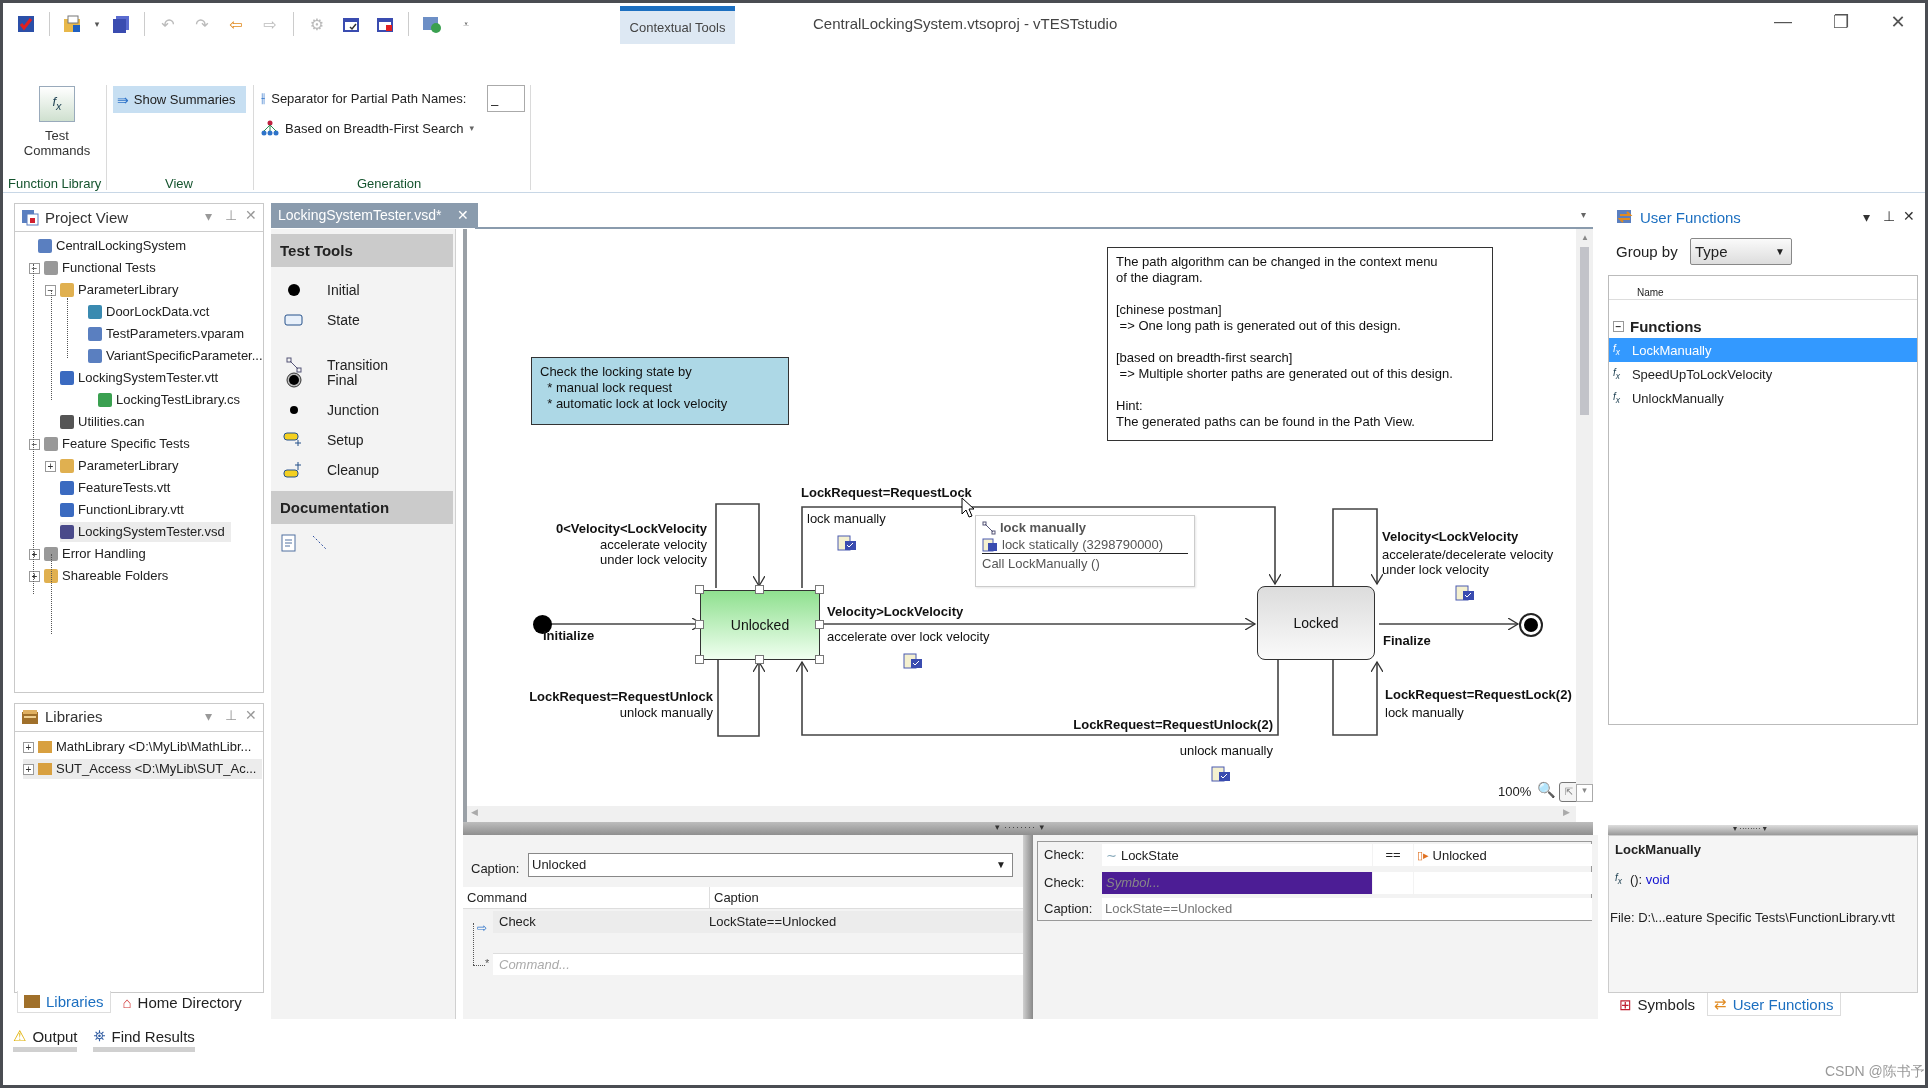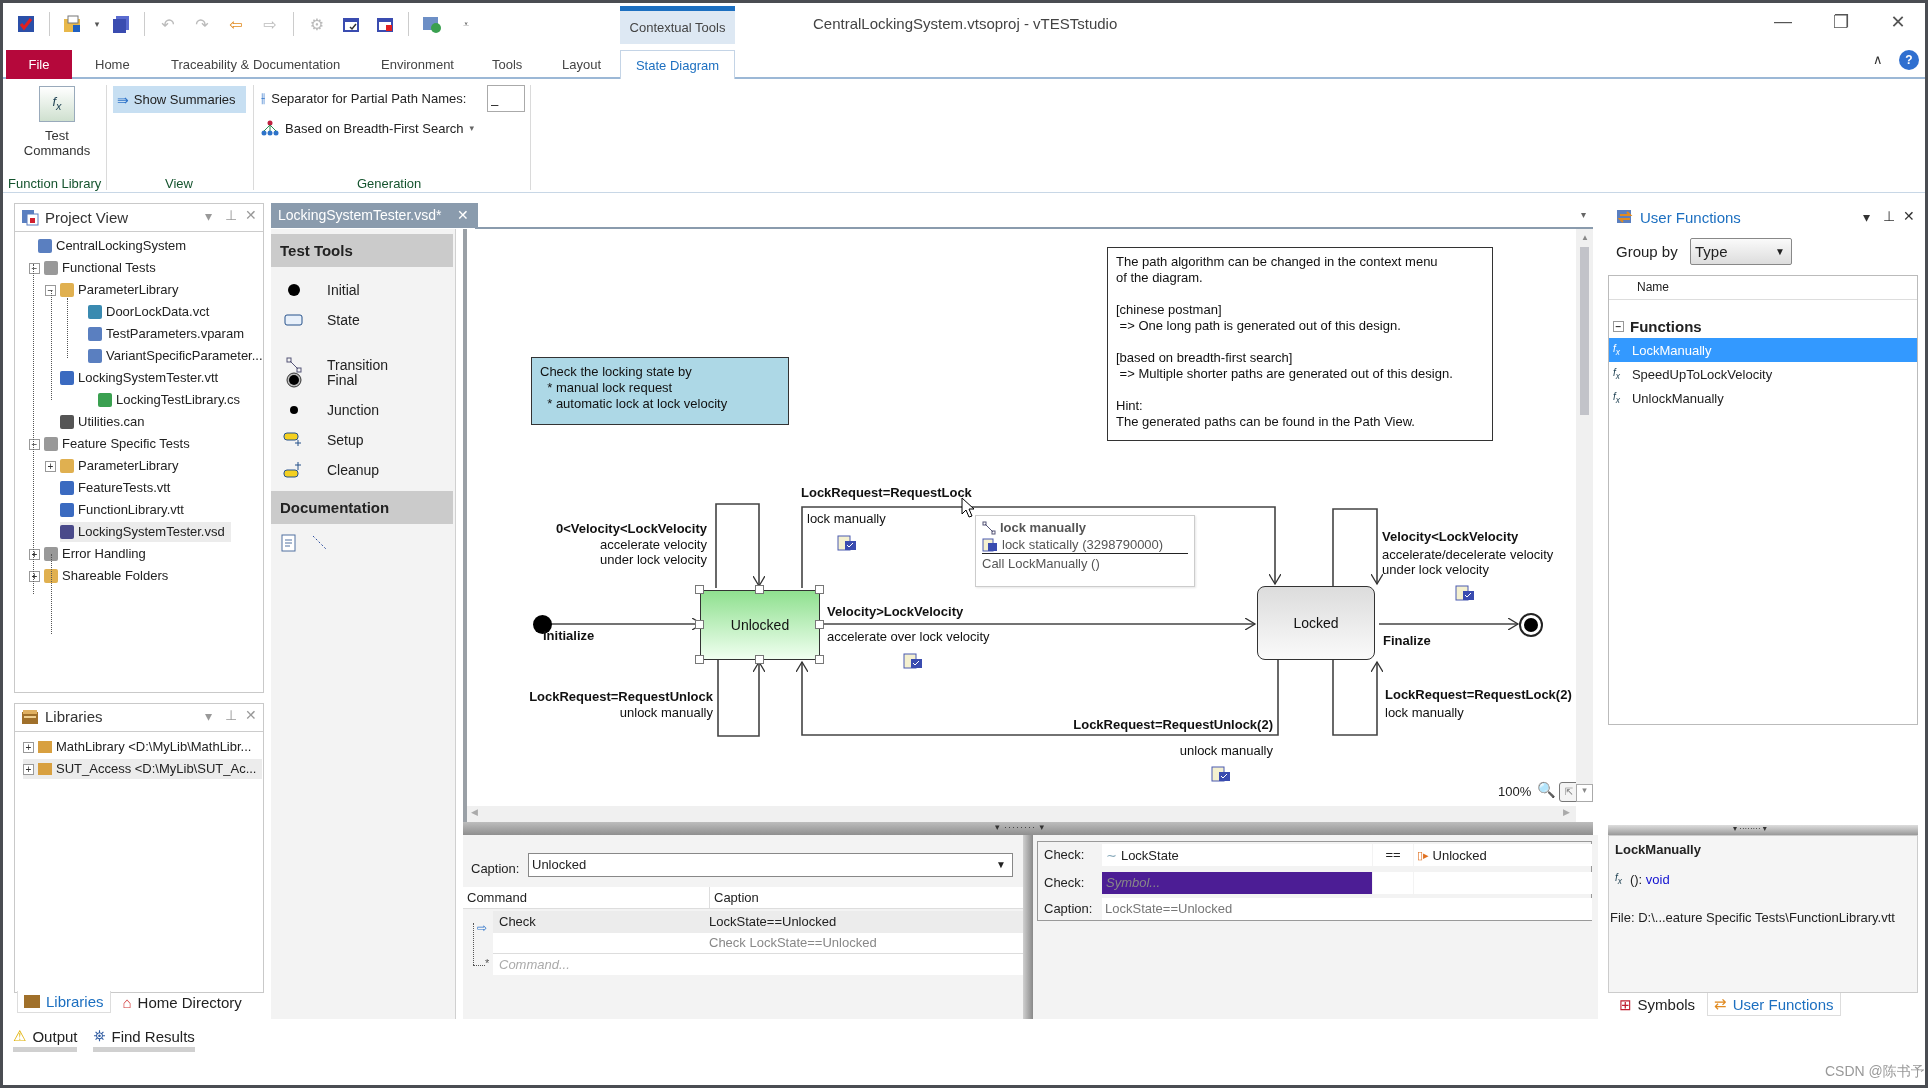--- a/index.html
+++ b/index.html
@@ -114,31 +114,20 @@
       </div>
     <div class="qbtn" style="font-size:11px">⩡</div>
   </div>
 
   <div class="ctx-head">Contextual Tools</div>
   <div class="wtitle">CentralLockingSystem.vtsoproj - vTESTstudio</div>
   <div class="wctl" style="left:1760px">—</div>
   <div class="wctl" style="left:1818px">❐</div>
   <div class="wctl" style="left:1875px">✕</div>
 
-  <div class="rtabs">
-    <div class="rtab file">File</div>
-    <div class="rtab" style="left:78px">Home</div>
-    <div class="rtab" style="left:154px">Traceability &amp; Documentation</div>
-    <div class="rtab" style="left:364px">Environment</div>
-    <div class="rtab" style="left:475px">Tools</div>
-    <div class="rtab" style="left:545px">Layout</div>
-    <div class="rtab active" style="left:617px;width:115px;text-align:center;padding:0">State Diagram</div>
-    <div class="abs" style="left:1870px;top:4px;font-size:13px;color:#333">∧</div>
-    <div class="abs" style="left:1896px;top:2px;width:20px;height:20px;border-radius:50%;background:#2f6fd0;color:#fff;font-size:12px;font-weight:bold;text-align:center;line-height:20px">?</div>
-  </div>
 
   <div class="ribbon">
     <div class="abs" style="left:16px;top:6px;width:76px;text-align:center">
       <div style="margin:0 auto;width:36px;height:36px;border:1px solid #9ab;background:linear-gradient(#fff,#cfe0cf);font-style:italic;font-size:13px;color:#245;line-height:30px">f<sub>x</sub></div>
       <div style="font-size:13px;color:#333;margin-top:6px;line-height:15px">
         <div>Test</div>
         <div>Commands</div>
       </div>
     </div>
     <div class="rgroup-label" style="left:5px">Function Library</div>
@@ -550,23 +539,20 @@
       <span style="position:absolute;right:6px;top:0;font-size:10px">▼</span>
     </div>
     <div class="abs" style="left:0;top:52px;width:560px;height:22px;background:#fff;border-bottom:1px solid #ddd">
       <div class="gridrow" style="left:4px;top:0">Command</div>
       <div class="gridrow" style="left:246px;top:0;border-left:1px solid #ddd;padding-left:4px;width:314px">Caption</div>
     </div>
     <div class="abs" style="left:30px;top:76px;width:530px;height:22px;background:#ececec">
       <div class="gridrow" style="left:6px;top:0">Check</div>
       <div class="gridrow" style="left:216px;top:0">LockState==Unlocked</div>
     </div>
-    <div class="abs" style="left:30px;top:98px;width:530px;height:20px;background:#fff">
-      <div class="gridrow" style="left:216px;top:-1px;color:#888">Check LockState==Unlocked</div>
-    </div>
     <div class="abs" style="left:30px;top:118px;width:530px;height:22px;background:#fff;border-top:1px solid #ddd">
       <div class="gridrow" style="left:6px;top:0;color:#aaa;font-style:italic">Command...</div>
     </div>
     <div class="abs" style="left:14px;top:86px;font-size:12px;color:#2e73c9">⇨</div>
     <div class="dotv" style="left:10px;top:88px;height:42px"></div>
     <div class="doth" style="left:10px;top:130px;width:12px"></div>
     <div class="abs" style="left:22px;top:122px;font-size:11px;color:#555">*</div>
   </div>
   <div class="abs" style="left:1020px;top:832px;width:10px;height:184px;background:linear-gradient(90deg,#d0d0d0,#888)"></div>
 
@@ -604,21 +590,21 @@
     <div class="ptctl" style="left:255px;top:6px;color:#333">▾</div>
     <div class="ptctl" style="left:275px;top:5px;color:#333">⊥</div>
     <div class="ptctl" style="left:295px;top:5px;color:#333">✕</div>
     <div class="abs" style="left:8px;top:40px;font-size:15px">Group by</div>
     <div class="abs" style="left:82px;top:35px;width:102px;height:27px;border:1px solid #888;border-radius:2px;background:linear-gradient(#fafafa,#ddd);font-size:15px;padding-left:4px;line-height:25px">
       <span>Type</span>
       <span style="position:absolute;right:6px;top:0;font-size:10px">▼</span>
     </div>
     <div class="abs" style="left:0;top:72px;width:310px;height:450px;border:1px solid #bbb">
       <div class="abs" style="left:0;top:0;width:308px;height:24px;border-bottom:1px solid #ddd">
-        <div class="abs" style="left:28px;top:4px;font-size:12px">Name</div>
+        <div class="abs" style="left:28px;top:11px;font-size:10px">Name</div>
       </div>
       <div class="abs" style="left:4px;top:42px;font-size:15px;font-weight:bold;display:flex;align-items:center;gap:6px">
         <span class="expander">−</span>
         <span>Functions</span>
       </div>
       <div id="uf-items">
           <div style="position: absolute; left: 0px; width: 308px; height: 24px; display: flex; align-items: center; gap: 12px; padding-left: 4px; font-size: 13px; top: 62px; background: rgb(51, 153, 255); color: rgb(255, 255, 255);">
             <span style="font-style: italic; font-size: 10px; color: rgb(255, 255, 255);">f<sub>x</sub></span>
             <span>LockManually</span>
           </div>

